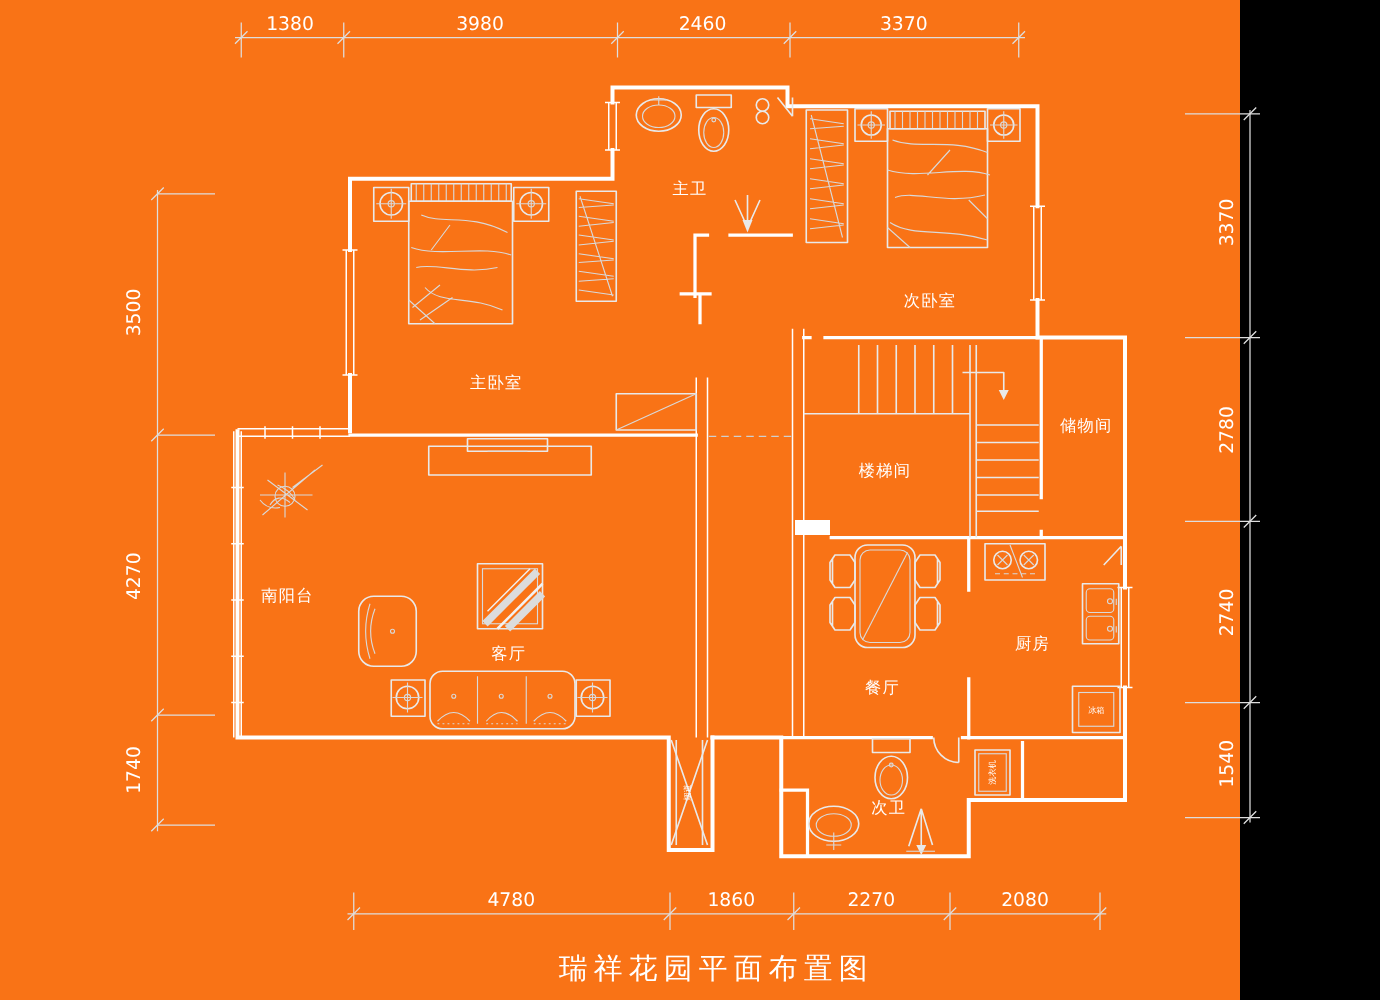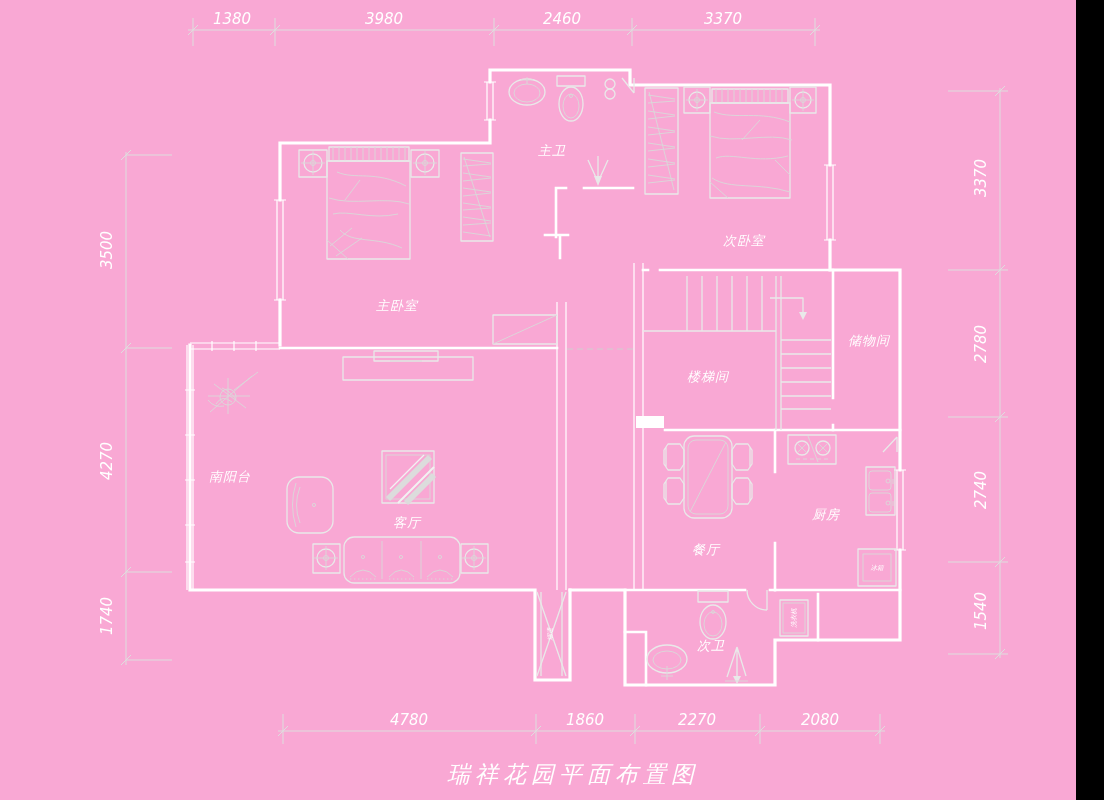--- a/index.html
+++ b/index.html
@@ -1,17 +1,17 @@
 <!DOCTYPE html>
 <html><head>
 <meta charset="utf-8">
 <style>
   html,body{margin:0;padding:0;background:#000;width:1104px;height:800px;overflow:hidden;}
-  .canvas{position:relative;width:1076px;height:800px;background:#f9a8d4;
-          font-family:"DejaVu Sans","Liberation Sans",sans-serif;font-style:italic;}
+  .canvas{position:relative;width:992px;height:800px;background:#f97316;
+          font-family:"DejaVu Sans","Liberation Sans",sans-serif;}
   svg{display:block}
   text{fill:#ffffff;font-family:"DejaVu Sans","Liberation Sans",sans-serif;}
   .dim-num{font-size:15px;}
   .room-lbl{font-size:13px;letter-spacing:1px;}
   .tiny-lbl{font-size:6.5px;letter-spacing:0px;}
   .title-lbl{font-size:23px;letter-spacing:5px;}
   .wall{stroke:#ffffff;stroke-width:3.2;fill:none;stroke-linecap:square;}
   .iwall{stroke:#ffffff;stroke-width:2.6;fill:none;stroke-linecap:square;}
   .win{stroke:#ffffff;stroke-width:1.2;fill:none;}
   .furn{stroke:#e9e9e9;stroke-width:1.3;fill:none;stroke-linejoin:round;}

